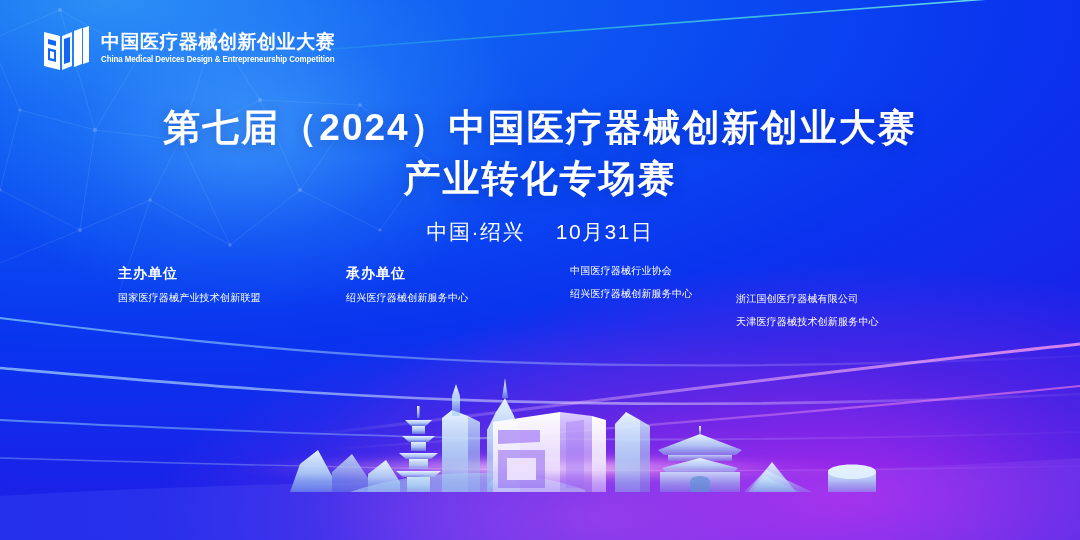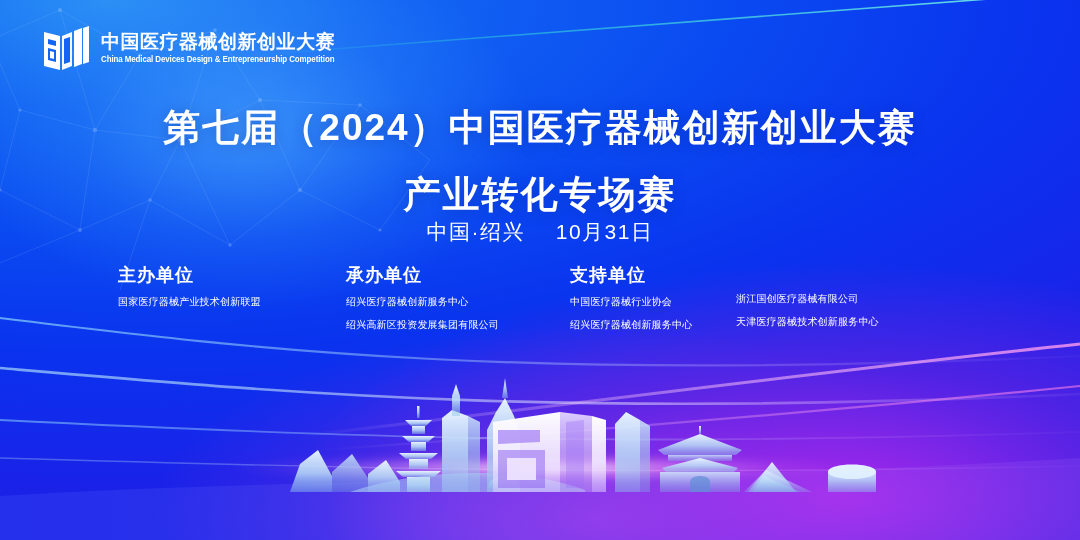--- a/index.html
+++ b/index.html
@@ -127,21 +127,21 @@
   }
   .title-main,
   .title-sub {
     color: #ffffff;
     font-weight: 700;
     letter-spacing: 2px;
     line-height: 1.28;
     text-shadow: 0 2px 14px rgba(10,30,140,.35);
   }
   .title-main { font-size: 37px; }
-  .title-sub  { font-size: 37px; margin-top: 20px; }
+  .title-sub  { font-size: 37px; margin-top: 4px; }
 
   .event-line {
     position: absolute;
     left: 0;
     right: 0;
     top: 218px;
     text-align: center;
     color: #ffffff;
     font-size: 21px;
     font-weight: 400;
@@ -158,21 +158,21 @@
     height: 100px;
     color: #ffffff;
   }
   .org-col { position: absolute; top: 0; }
   .org-col.c1 { left: 0px; }
   .org-col.c2 { left: 228px; }
   .org-col.c3 { left: 452px; }
   .org-col.c4 { left: 618px; }
 
   .org-head {
-    font-size: 18px;
+    font-size: 14px;
     font-weight: 700;
     letter-spacing: 1px;
     line-height: 1;
     margin-bottom: 13px;
     white-space: nowrap;
   }
   .org-item {
     font-size: 10px;
     font-weight: 400;
     letter-spacing: .2px;
@@ -401,25 +401,23 @@
   <div class="orgs">
 
     <div class="org-col c1">
       <div class="org-head">主办单位</div>
       <div class="org-item">国家医疗器械产业技术创新联盟</div>
     </div>
 
     <div class="org-col c2">
       <div class="org-head">承办单位</div>
       <div class="org-item">绍兴医疗器械创新服务中心</div>
-      <div class="org-item">绍兴高新区投资发展集团有限公司</div>
     </div>
 
     <div class="org-col c3">
-      <div class="org-head">支持单位</div>
       <div class="org-item">中国医疗器械行业协会</div>
       <div class="org-item">绍兴医疗器械创新服务中心</div>
     </div>
 
     <div class="org-col c4">
       <div class="org-item">浙江国创医疗器械有限公司</div>
       <div class="org-item">天津医疗器械技术创新服务中心</div>
     </div>
 
   </div>

